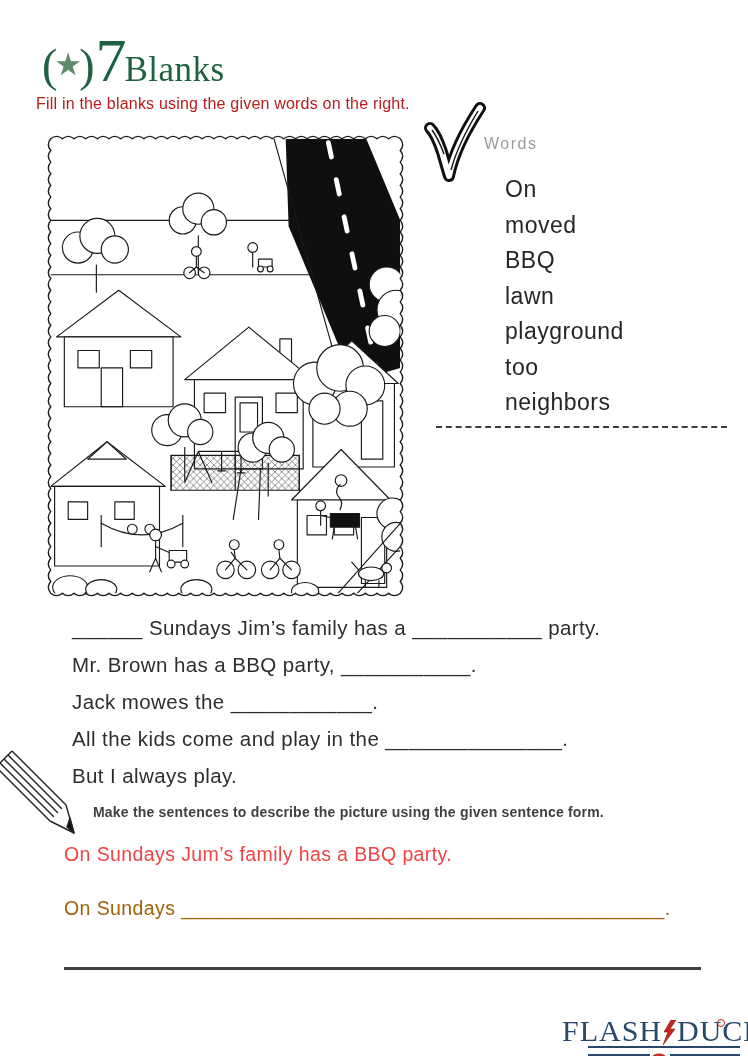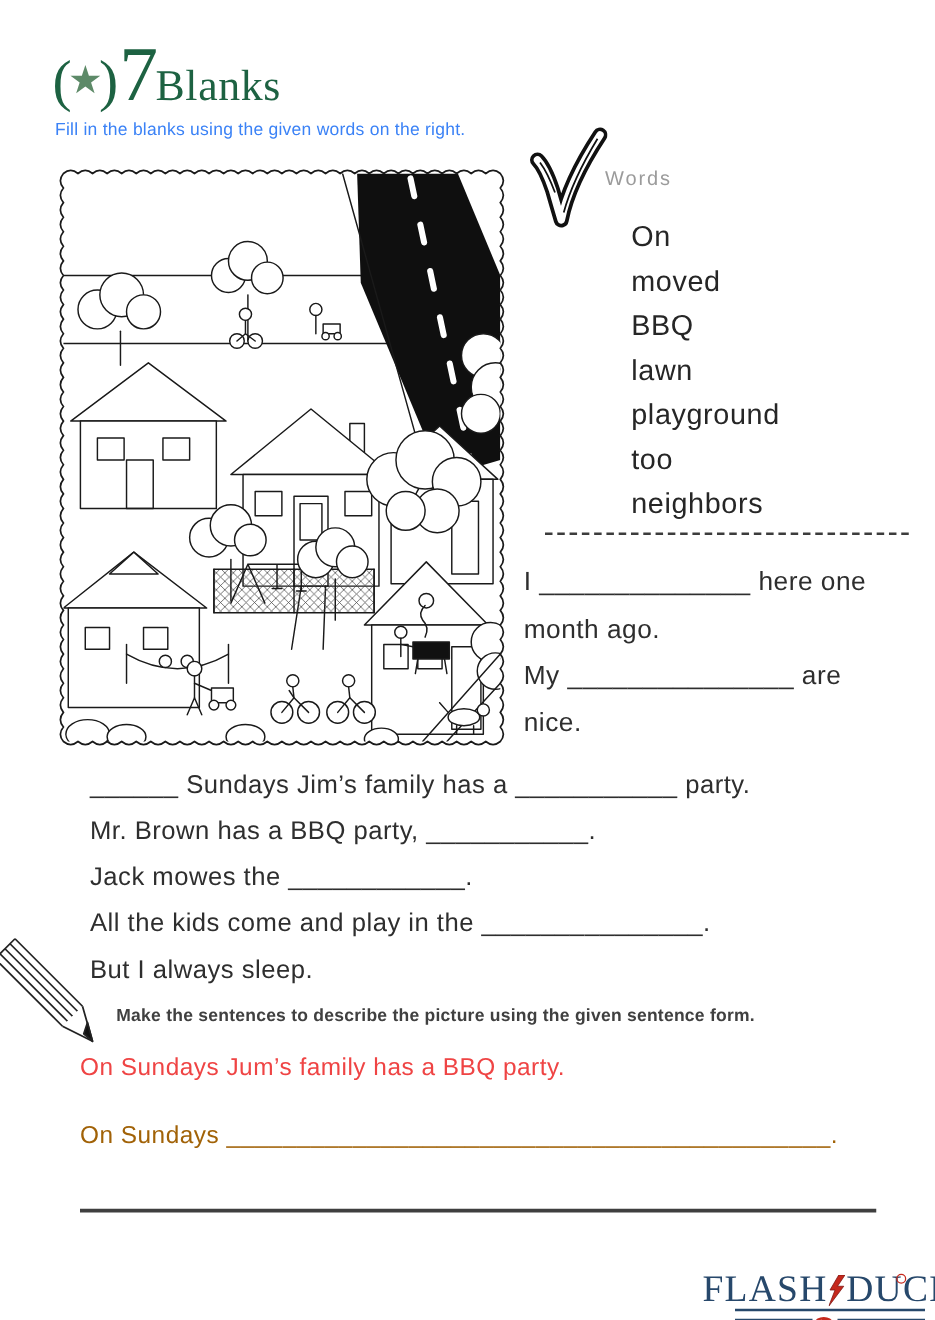--- a/index.html
+++ b/index.html
@@ -19,22 +19,22 @@
     display: flex; align-items: baseline;
     font-family: "Liberation Serif", serif;
     color: #1d6242;
     height: 62px;
   }
   .b-paren { font-size: 46px; line-height: 60px; }
   .b-star  { font-size: 31px; color: #5d8a68; position: relative; top: -6px; margin: 0 -3px; }
   .b-num   { font-size: 62px; line-height: 60px; letter-spacing: -2px; margin-left: 1px; }
   .b-name  { font-size: 35px; letter-spacing: 0.5px; }
   .instruction {
-    position: absolute; left: 44px; top: 95px;
-    font-size: 14px; color: #3b82f6; letter-spacing: 0.2px;
+    position: absolute; left: 36px; top: 95px;
+    font-size: 16px; color: #b91c1c; letter-spacing: 0.2px;
   }
 
   
   .scene { position: absolute; left: 42px; top: 128px; width: 367px; height: 476px; }
 
   
   .check-icon { position: absolute; left: 422px; top: 100px; }
   .words-title {
     position: absolute; left: 484px; top: 135px;
     font-size: 16px; color: #9b9b9b; letter-spacing: 1.5px;
@@ -281,33 +281,27 @@
     <li>On</li>
     <li>moved</li>
     <li>BBQ</li>
     <li>lawn</li>
     <li>playground</li>
     <li>too</li>
     <li>neighbors</li>
   </ul>
   <div class="dash-sep"></div>
 
-  <div class="right-block">
-    <div>I ______________ here one</div>
-    <div>month ago.</div>
-    <div>My _______________ are</div>
-    <div>nice.</div>
-  </div>
 
   <div class="left-block">
     <div>______ Sundays Jim’s family has a ___________ party.</div>
     <div>Mr. Brown has a BBQ party, ___________.</div>
     <div>Jack mowes the ____________.</div>
     <div>All the kids come and play in the _______________.</div>
-    <div>But I always sleep.</div>
+    <div>But I always play.</div>
   </div>
 
   <span class="pencil-icon">
     <svg width="100" height="100" viewBox="0 0 100 100" xmlns="http://www.w3.org/2000/svg">
       <g stroke="#222" stroke-width="1.4" fill="none" stroke-linejoin="round">
         <path d="M2,20 L56,74"></path>
         <path d="M18,4 L72,58"></path>
         <path d="M6,16 L60,70"></path>
         <path d="M10,12 L64,66"></path>
         <path d="M14,8 L68,62"></path>

